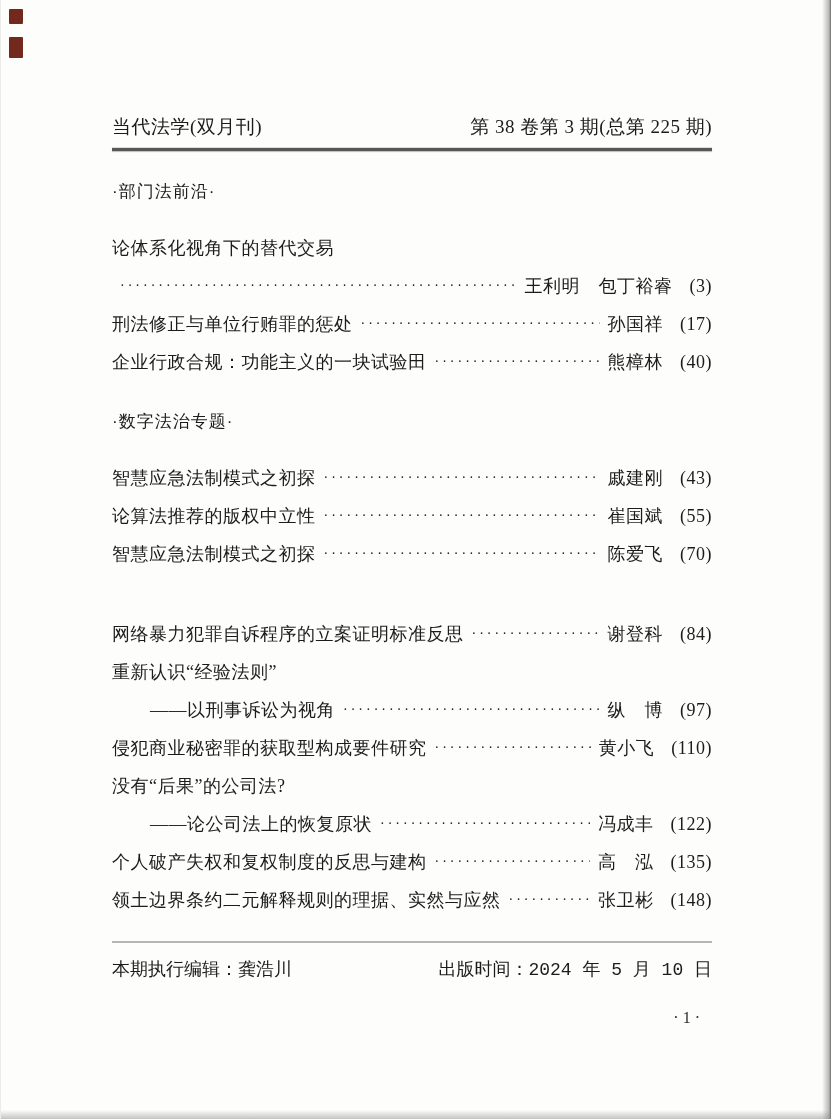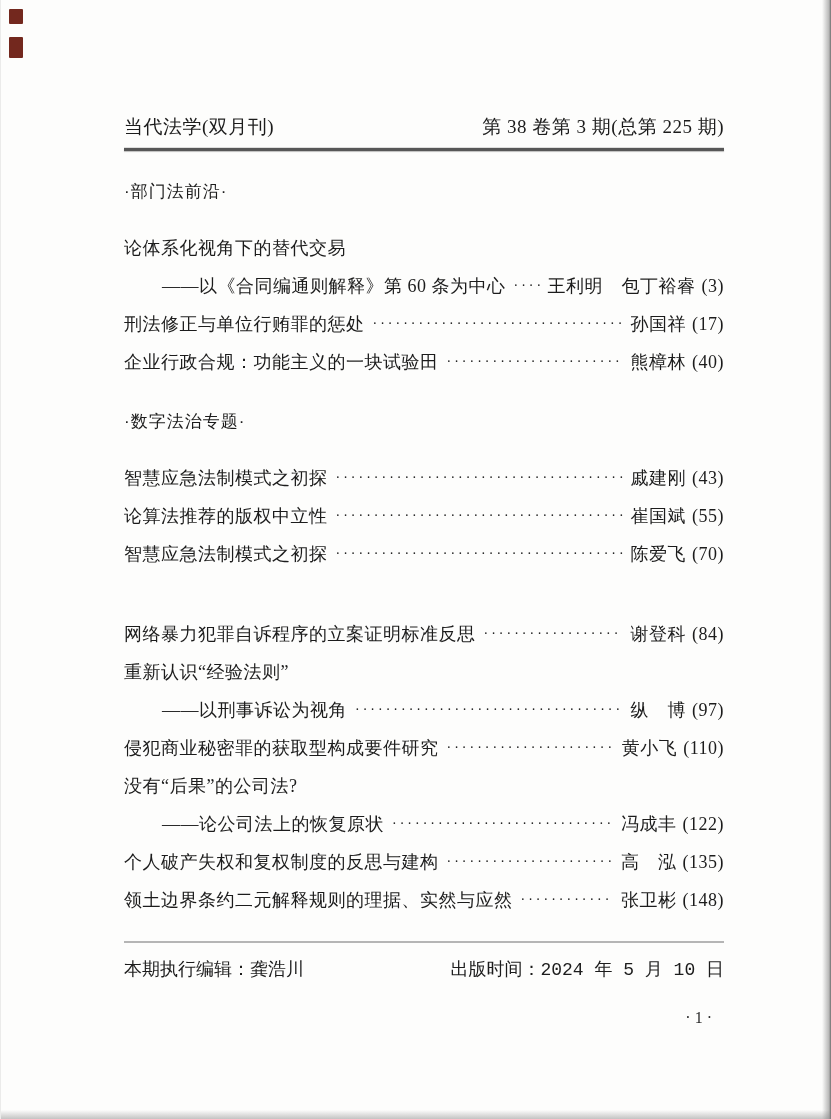--- a/index.html
+++ b/index.html
@@ -12,30 +12,30 @@
     content:"";position:absolute;top:0;right:0;bottom:0;width:10px;z-index:5;
     background:linear-gradient(to right,rgba(110,110,110,0) 0%,rgba(100,100,100,.45) 70%,rgba(55,55,55,.9) 100%);
   }
   .sheet::after{ 
     content:"";position:absolute;left:0;right:0;bottom:0;height:9px;z-index:5;
     background:linear-gradient(to bottom,rgba(120,120,120,0) 0%,rgba(125,125,125,.45) 100%);
   }
   .mark{position:absolute;left:8px;width:14px;border-radius:1px;z-index:6;}
   .mark-1{top:9px;height:15px;}
   .mark-2{top:37px;height:21px;}
-  .inner{position:absolute;left:123px;top:112px;width:600px;}
+  .inner{position:absolute;left:111px;top:112px;width:600px;}
   .masthead{display:flex;justify-content:space-between;align-items:baseline;height:30px;line-height:30px;font-size:19px;letter-spacing:.5px;}
   .rule-heavy{height:3px;background:#575757;margin-top:6px;box-shadow:0 1px 1px rgba(0,0,0,.25),0 -1px 0 rgba(0,0,0,.12);}
   .section-label{font-family:"Liberation Sans","DejaVu Sans",sans-serif;font-weight:400;font-size:17px;height:30px;line-height:30px;margin:26px 0 22px 0;letter-spacing:1px;}
   .group.no-label{margin-top:42px;}
   .toc-row{display:flex;align-items:center;height:38px;font-size:18px;letter-spacing:.5px;}
   .toc-row .t{white-space:nowrap;text-align:center;}
   .toc-row.subtitle .t{padding-left:38px;}
   .leader{flex:1 1 0;overflow:hidden;white-space:nowrap;font-size:14px;letter-spacing:3px;color:#1d1d1d;margin:0 8px 0 8px;}
-  .author{white-space:nowrap;margin-right:6px;}
+  .author{white-space:nowrap;margin-right:17px;}
   .pg{white-space:nowrap;}
   .rule-light{height:2px;background:#b5b5b5;margin-top:22px;}
   .footline{display:flex;justify-content:space-between;margin-top:12px;height:30px;line-height:30px;font-size:18px;font-family:Liberation Mono, monospace;}
   .pageno{margin-top:18px;height:30px;line-height:30px;font-size:16px;text-align:right;padding-right:12px;color:#2a2a2a;}
 </style>
 </head>
 <body>
 
 <div class="sheet">
   <div class="mark mark-1" style="background: rgb(115, 40, 30);"></div>
@@ -49,21 +49,20 @@
     <div class="rule-heavy"></div>
 
     <div id="toc">
         <section class="group">
     <h2 class="section-label">·部门法前沿·</h2>
   <div class="toc-row title-only">
     <span class="t">论体系化视角下的替代交易</span>
 
   </div>
           <div class="toc-row subtitle">
-    <span class="t">——以《合同编通则解释》第 60 条为中心</span>
     <span class="leader">································································································································································</span>
     <span class="author">王利明 包丁裕睿</span>
     <span class="pg">(3)</span>
   </div>
           <div class="toc-row">
     <span class="t">刑法修正与单位行贿罪的惩处</span>
     <span class="leader">································································································································································</span>
     <span class="author">孙国祥</span>
     <span class="pg">(17)</span>
   </div>

